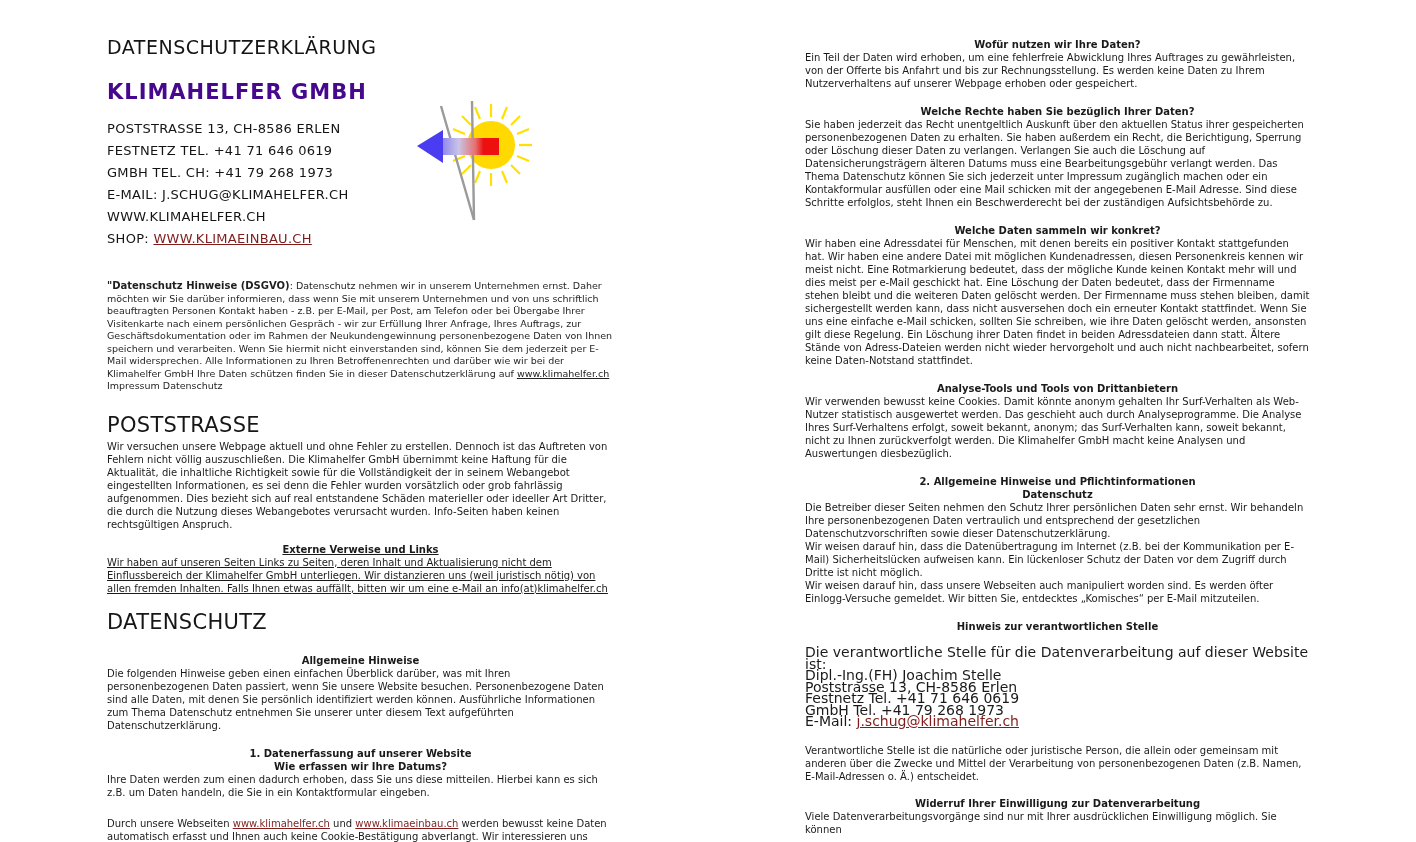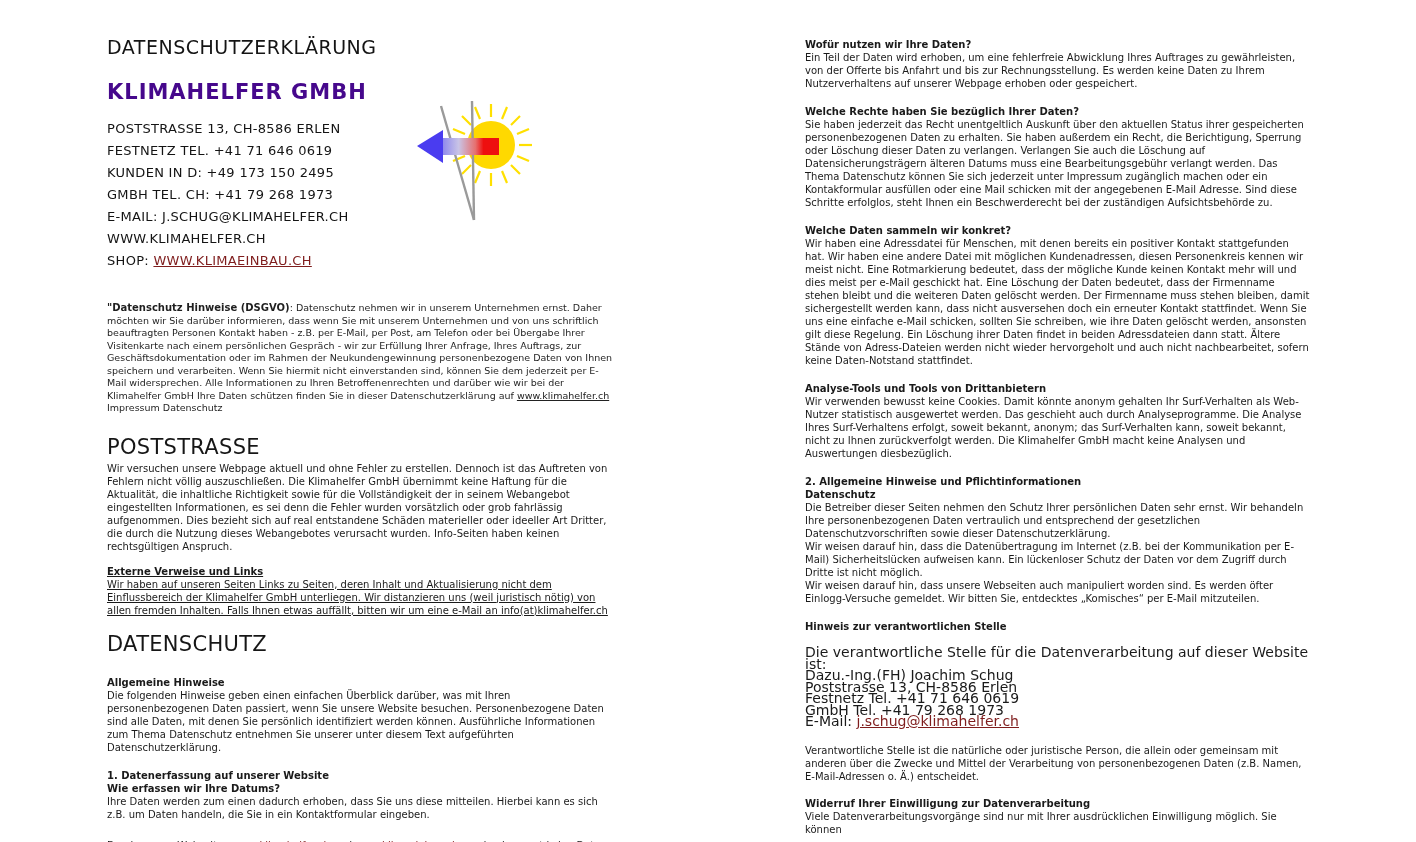--- a/index.html
+++ b/index.html
@@ -35,21 +35,21 @@
   .intro-para {
     font-size: 9.5px; line-height: 12.5px; color: #1f1f1f; margin-bottom: 20px;
   }
   .intro-para b { font-size: 10px; }
 
   .big-head {
     font-size: 21px; font-weight: 400; color: #161616;
     letter-spacing: 0.3px; margin-bottom: 3px;
   }
   .body-para { font-size: 10px; line-height: 13px; margin-bottom: 14px; }
-  .sub-head  { font-size: 10px; font-weight: 700; line-height: 13px; }
+  .sub-head  { font-size: 10px; font-weight: 700; line-height: 13px; text-align: center; }
   .section   { margin-bottom: 15px; }
   .mb8  { margin-bottom: 8px; }
   .mb20 { margin-bottom: 20px; }
 
   .addr-line { font-size: 14px; line-height: 11.5px; }
   .addr-block { margin-top: 14px; }
 
   .logo-wrap { position: absolute; left: 403px; top: 88px; width: 170px; height: 150px; }
 </style>
 </head>
@@ -99,21 +99,20 @@
   </svg>
 </div>
 
 <div class="col col-left">
   <div class="doc-title">DATENSCHUTZERKLÄRUNG</div>
   <div class="company-title">KLIMAHELFER GMBH</div>
 
   <div class="contact-block">
     <div class="contact-line">POSTSTRASSE 13, CH-8586 ERLEN</div>
     <div class="contact-line">FESTNETZ TEL. +41 71 646 0619</div>
-    <div class="contact-line">KUNDEN IN D: +49 173 150 2495</div>
     <div class="contact-line">GMBH TEL. CH: +41 79 268 1973</div>
     <div class="contact-line">E-MAIL: J.SCHUG@KLIMAHELFER.CH</div>
     <div class="contact-line">WWW.KLIMAHELFER.CH</div>
     <div class="contact-line"><span>SHOP: </span><a class="lnk lnk-violet">WWW.KLIMAEINBAU.CH</a></div>
   </div>
 
   <p class="intro-para"><b>"Datenschutz Hinweise (DSGVO)</b><span>: </span><span>Datenschutz nehmen wir in unserem Unternehmen ernst. Daher möchten wir Sie darüber informieren, dass wenn Sie mit unserem Unternehmen und von uns schriftlich beauftragten Personen Kontakt haben - z.B. per E-Mail, per Post, am Telefon oder bei Übergabe Ihrer Visitenkarte nach einem persönlichen Gespräch - wir zur Erfüllung Ihrer Anfrage, Ihres Auftrags, zur Geschäftsdokumentation oder im Rahmen der Neukundengewinnung personenbezogene Daten von Ihnen speichern und verarbeiten. Wenn Sie hiermit nicht einverstanden sind, können Sie dem jederzeit per E-Mail widersprechen. Alle Informationen zu Ihren Betroffenenrechten und darüber wie wir bei der Klimahelfer GmbH Ihre Daten schützen finden Sie in dieser Datenschutzerklärung auf </span><a class="lnk lnk-dark">www.klimahelfer.ch</a><span> Impressum Datenschutz</span></p>
 
   <div class="big-head">POSTSTRASSE</div>
   <p class="body-para mb8">Wir versuchen unsere Webpage aktuell und ohne Fehler zu erstellen. Dennoch ist das Auftreten von Fehlern nicht völlig auszuschließen. Die Klimahelfer GmbH übernimmt keine Haftung für die Aktualität, die inhaltliche Richtigkeit sowie für die Vollständigkeit der in seinem Webangebot eingestellten Informationen, es sei denn die Fehler wurden vorsätzlich oder grob fahrlässig aufgenommen. Dies bezieht sich auf real entstandene Schäden materieller oder ideeller Art Dritter, die durch die Nutzung dieses Webangebotes verursacht wurden. Info-Seiten haben keinen rechtsgültigen Anspruch.</p>
@@ -166,21 +165,21 @@
     <div class="sub-head">Datenschutz</div>
     <p class="body-para" style="margin-bottom:0;">Die Betreiber dieser Seiten nehmen den Schutz Ihrer persönlichen Daten sehr ernst. Wir behandeln Ihre personenbezogenen Daten vertraulich und entsprechend der gesetzlichen Datenschutzvorschriften sowie dieser Datenschutzerklärung.</p>
     <p class="body-para" style="margin-bottom:0;">Wir weisen darauf hin, dass die Datenübertragung im Internet (z.B. bei der Kommunikation per E-Mail) Sicherheitslücken aufweisen kann. Ein lückenloser Schutz der Daten vor dem Zugriff durch Dritte ist nicht möglich.</p>
     <p class="body-para">Wir weisen darauf hin, dass unsere Webseiten auch manipuliert worden sind. Es werden öfter Einlogg-Versuche gemeldet. Wir bitten Sie, entdecktes „Komisches“ per E-Mail mitzuteilen.</p>
   </div>
 
   <div class="section">
     <div class="sub-head">Hinweis zur verantwortlichen Stelle</div>
     <div class="addr-block">
       <div class="addr-line">Die verantwortliche Stelle für die Datenverarbeitung auf dieser Website ist:</div>
-      <div class="addr-line">Dazu.-Ing.(FH) Joachim Schug</div>
+      <div class="addr-line">Dipl.-Ing.(FH) Joachim Stelle</div>
       <div class="addr-line">Poststrasse 13, CH-8586 Erlen</div>
       <div class="addr-line">Festnetz Tel. +41 71 646 0619</div>
       <div class="addr-line">GmbH Tel. +41 79 268 1973</div>
       <div class="addr-line"><span>E-Mail: </span><a class="lnk lnk-violet">j.schug@klimahelfer.ch</a></div>
     </div>
   </div>
 
   <p class="body-para" style="margin-top:16px;">Verantwortliche Stelle ist die natürliche oder juristische Person, die allein oder gemeinsam mit anderen über die Zwecke und Mittel der Verarbeitung von personenbezogenen Daten (z.B. Namen, E-Mail-Adressen o. Ä.) entscheidet.</p>
 
   <div class="section" style="margin-top:4px;">

